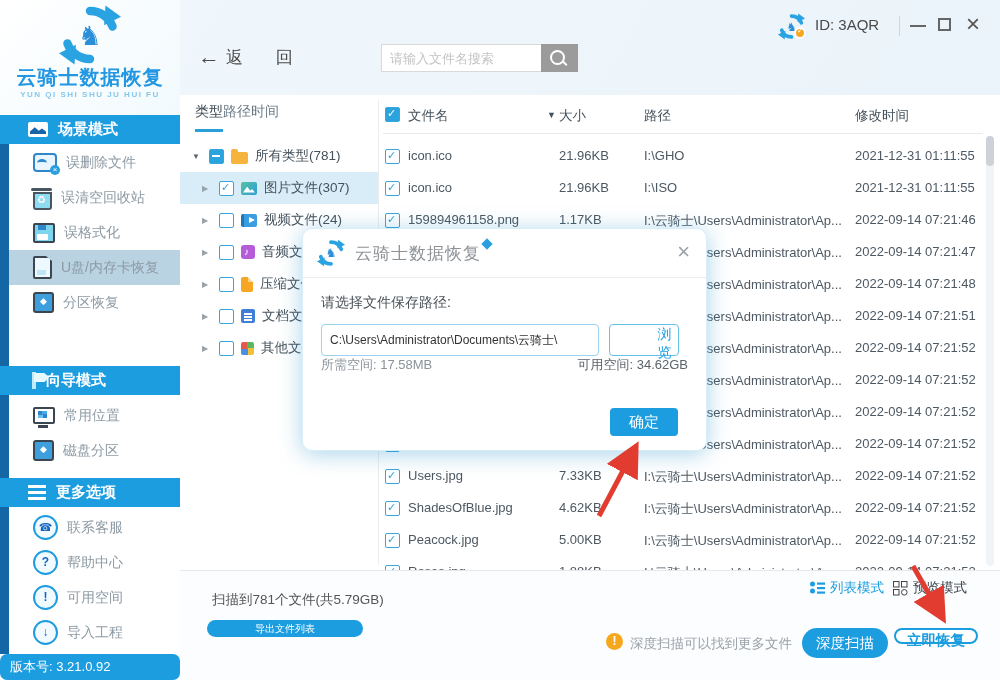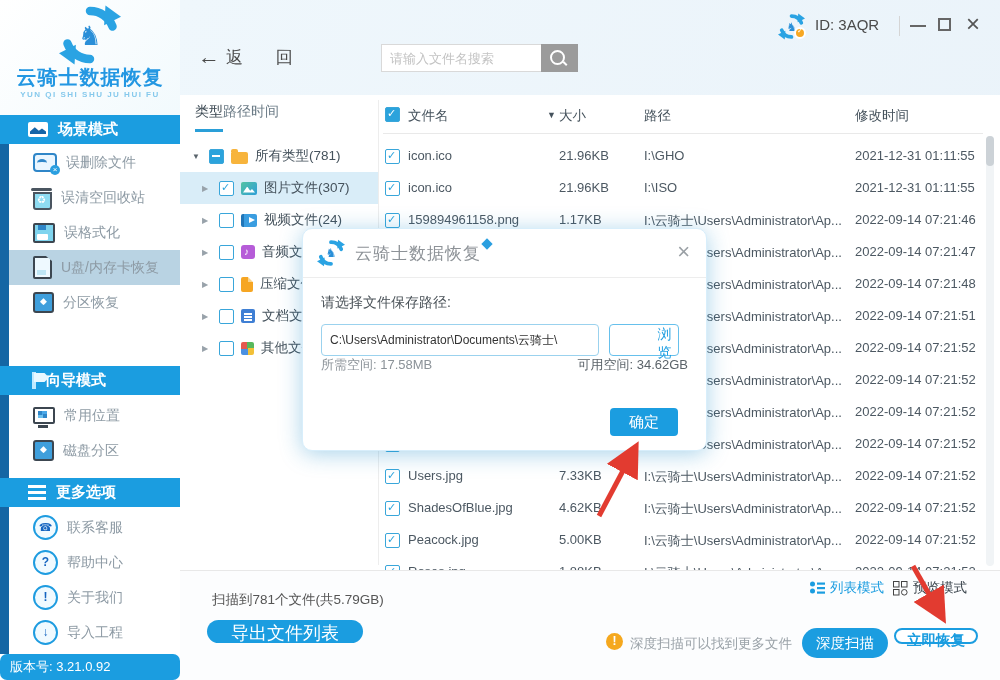--- a/index.html
+++ b/index.html
@@ -81,21 +81,21 @@
   .cell-cb{position:absolute;left:0px;top:9px;}
   .cell-name{left:23px;}
   .cell-size{left:174px;}
   .cell-path{left:259px;width:205px;overflow:hidden;}
   .cell-time{left:470px;}
   .scrollbar-track{position:absolute;left:806px;top:41px;width:8px;height:430px;background:#f1f4f6;border-radius:4px;}
   .scrollbar-thumb{position:absolute;left:0;top:0;width:8px;height:30px;background:#ccd2d7;border-radius:4px;cursor:pointer;}
 
   
   .scan-summary{position:absolute;left:32px;top:20px;font-size:13.5px;color:#555;}
-  .export-btn{position:absolute;left:27px;top:49px;width:156px;height:23px;border:none;border-radius:17px;background:#1b9de0;color:#fff;font-size:18px;cursor:pointer;font-family:Liberation Sans, sans-serif;}
+  .export-btn{position:absolute;left:27px;top:49px;width:156px;height:17px;border:none;border-radius:17px;background:#1b9de0;color:#fff;font-size:10px;cursor:pointer;font-family:Liberation Sans, sans-serif;}
   .mode-toggle{position:absolute;top:8px;display:flex;align-items:center;gap:5px;cursor:pointer;font-size:13.5px;}
   .mode-list{left:630px;color:#1b9de0;}
   .mode-preview{left:713px;color:#3c464e;}
   .warn-ic{position:absolute;left:426px;top:62px;width:17px;height:17px;border-radius:50%;background:#f5a81e;}
   .warn-ic::after{content:"!";position:absolute;left:0;right:0;top:0;text-align:center;color:#fff;font-size:12px;font-weight:bold;line-height:17px;}
   .deep-hint{position:absolute;left:450px;top:64px;font-size:13.5px;color:#9aa2a8;}
   .deep-btn{position:absolute;left:622px;top:57px;width:86px;height:30px;border:none;border-radius:15px;background:#1b9de0;color:#fff;font-size:14.5px;cursor:pointer;font-family:inherit;}
   .recover-btn{position:absolute;left:714px;top:57px;width:84px;height:16px;border:2px solid #1b9de0;border-radius:15px;background:#fff;color:#1b9de0;font-size:14.5px;font-weight:bold;cursor:pointer;box-sizing:border-box;font-family:inherit;}
 
   
@@ -232,21 +232,21 @@
         <div class="side-item">
           <span class="ic contact-icon circle-ic"></span>
           <span class="side-label">联系客服</span>
         </div>
         <div class="side-item">
           <span class="ic help-icon circle-ic"></span>
           <span class="side-label">帮助中心</span>
         </div>
         <div class="side-item">
           <span class="ic about-icon circle-ic"></span>
-          <span class="side-label">关于我们</span>
+          <span class="side-label">可用空间</span>
         </div>
         <div class="side-item">
           <span class="ic import-icon circle-ic"></span>
           <span class="side-label">导入工程</span>
         </div>
       </div>
 
     <div class="version-bar">版本号: 3.21.0.92</div>
   </aside>
 

